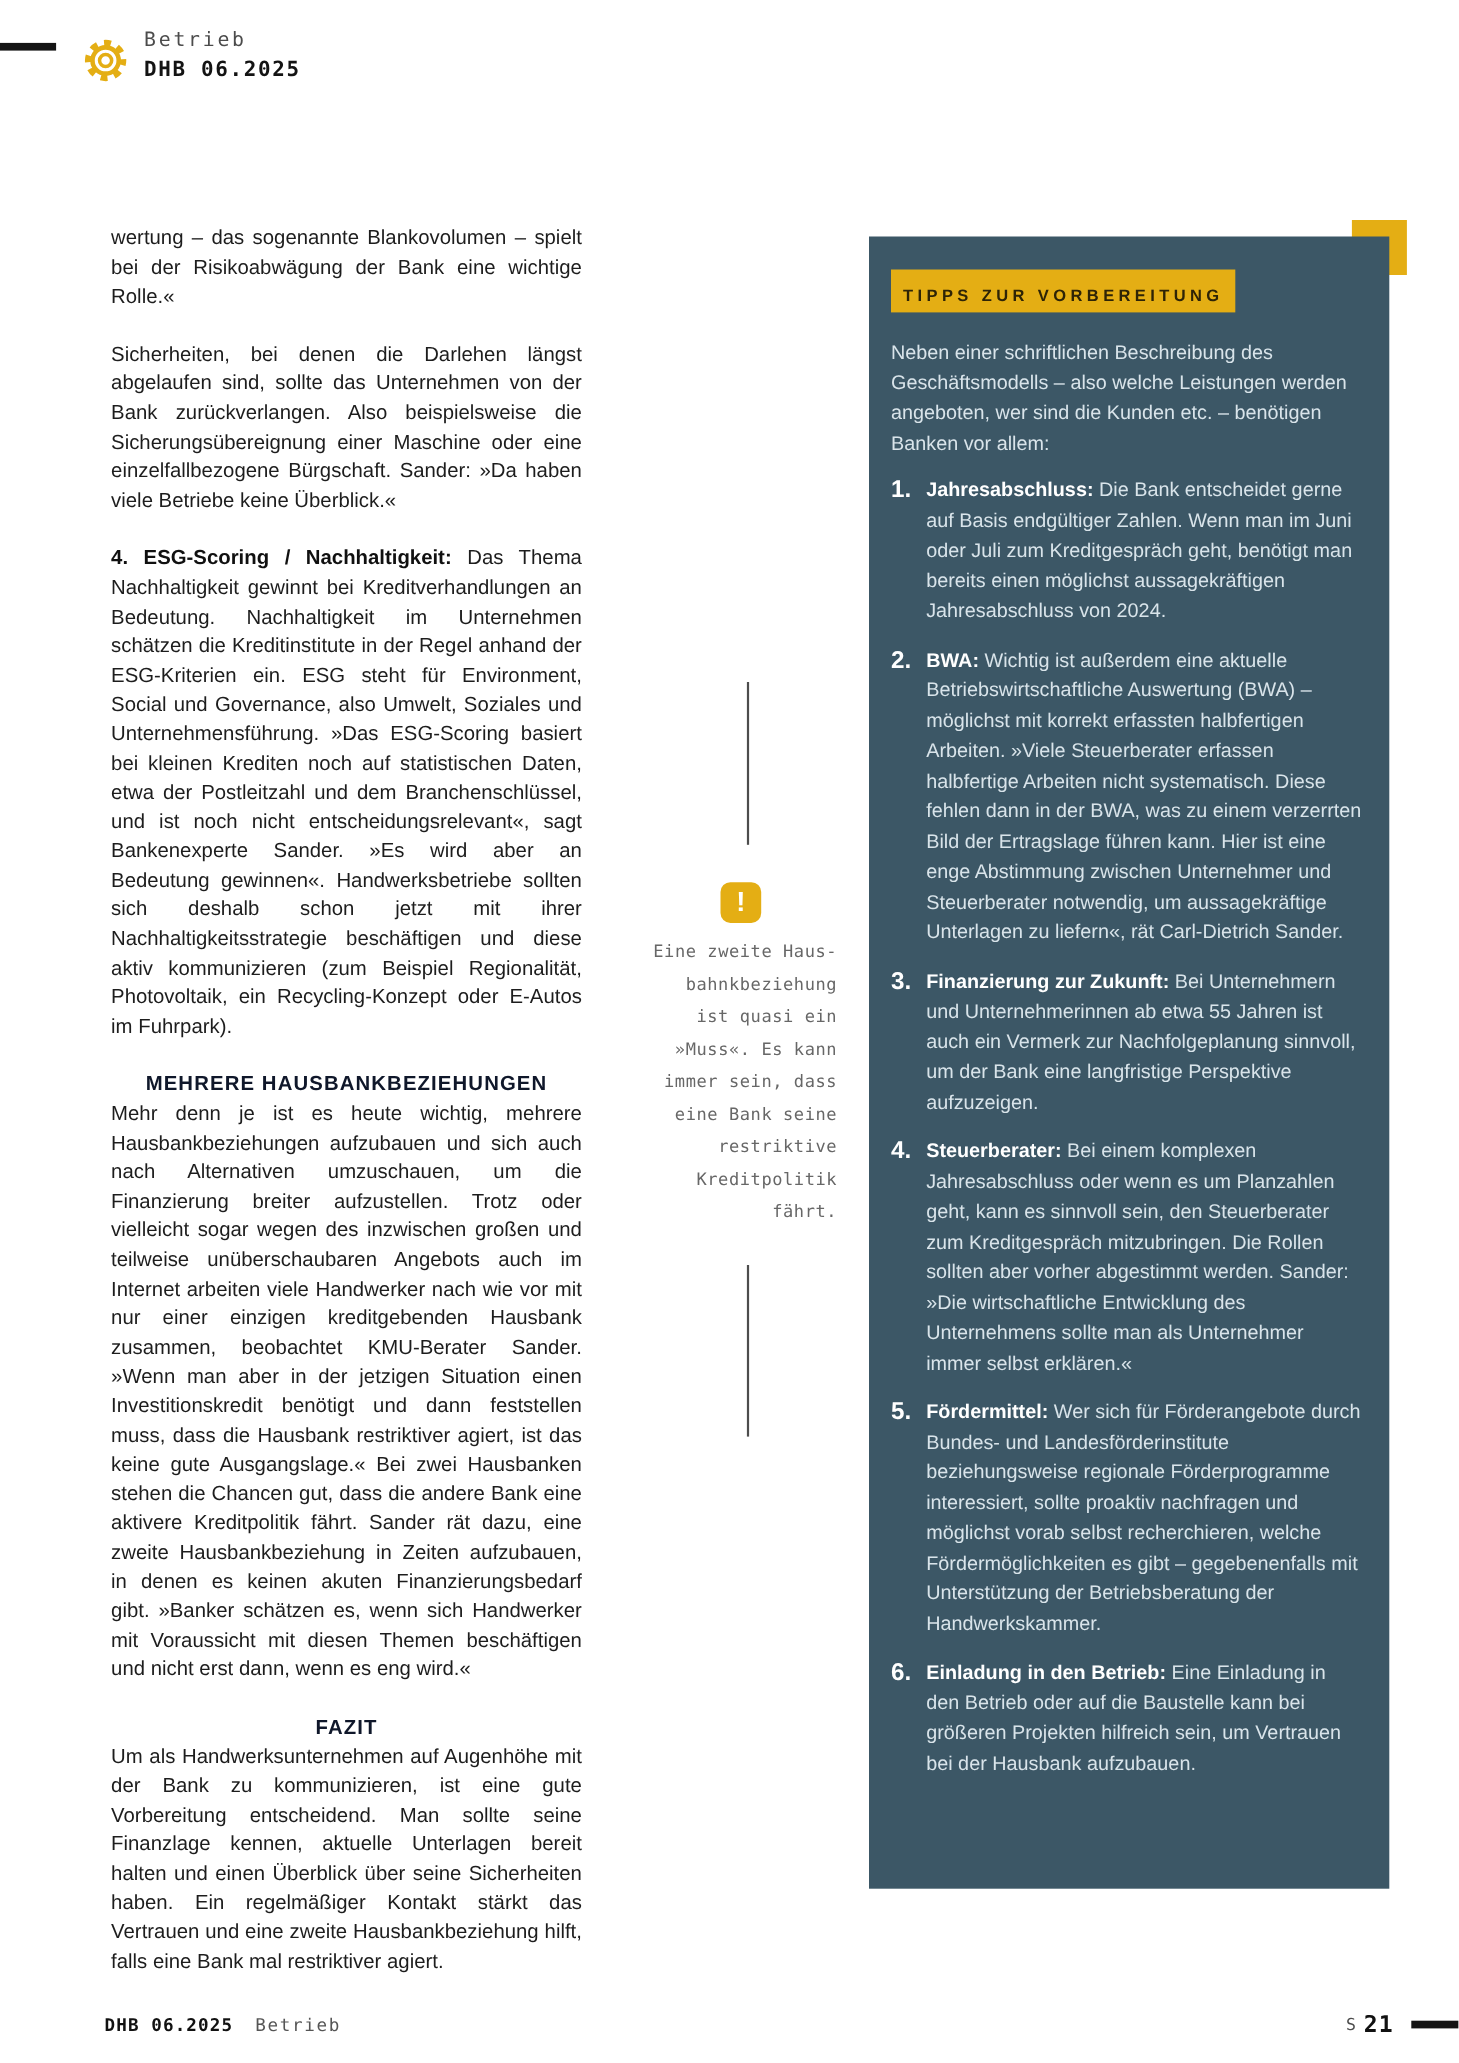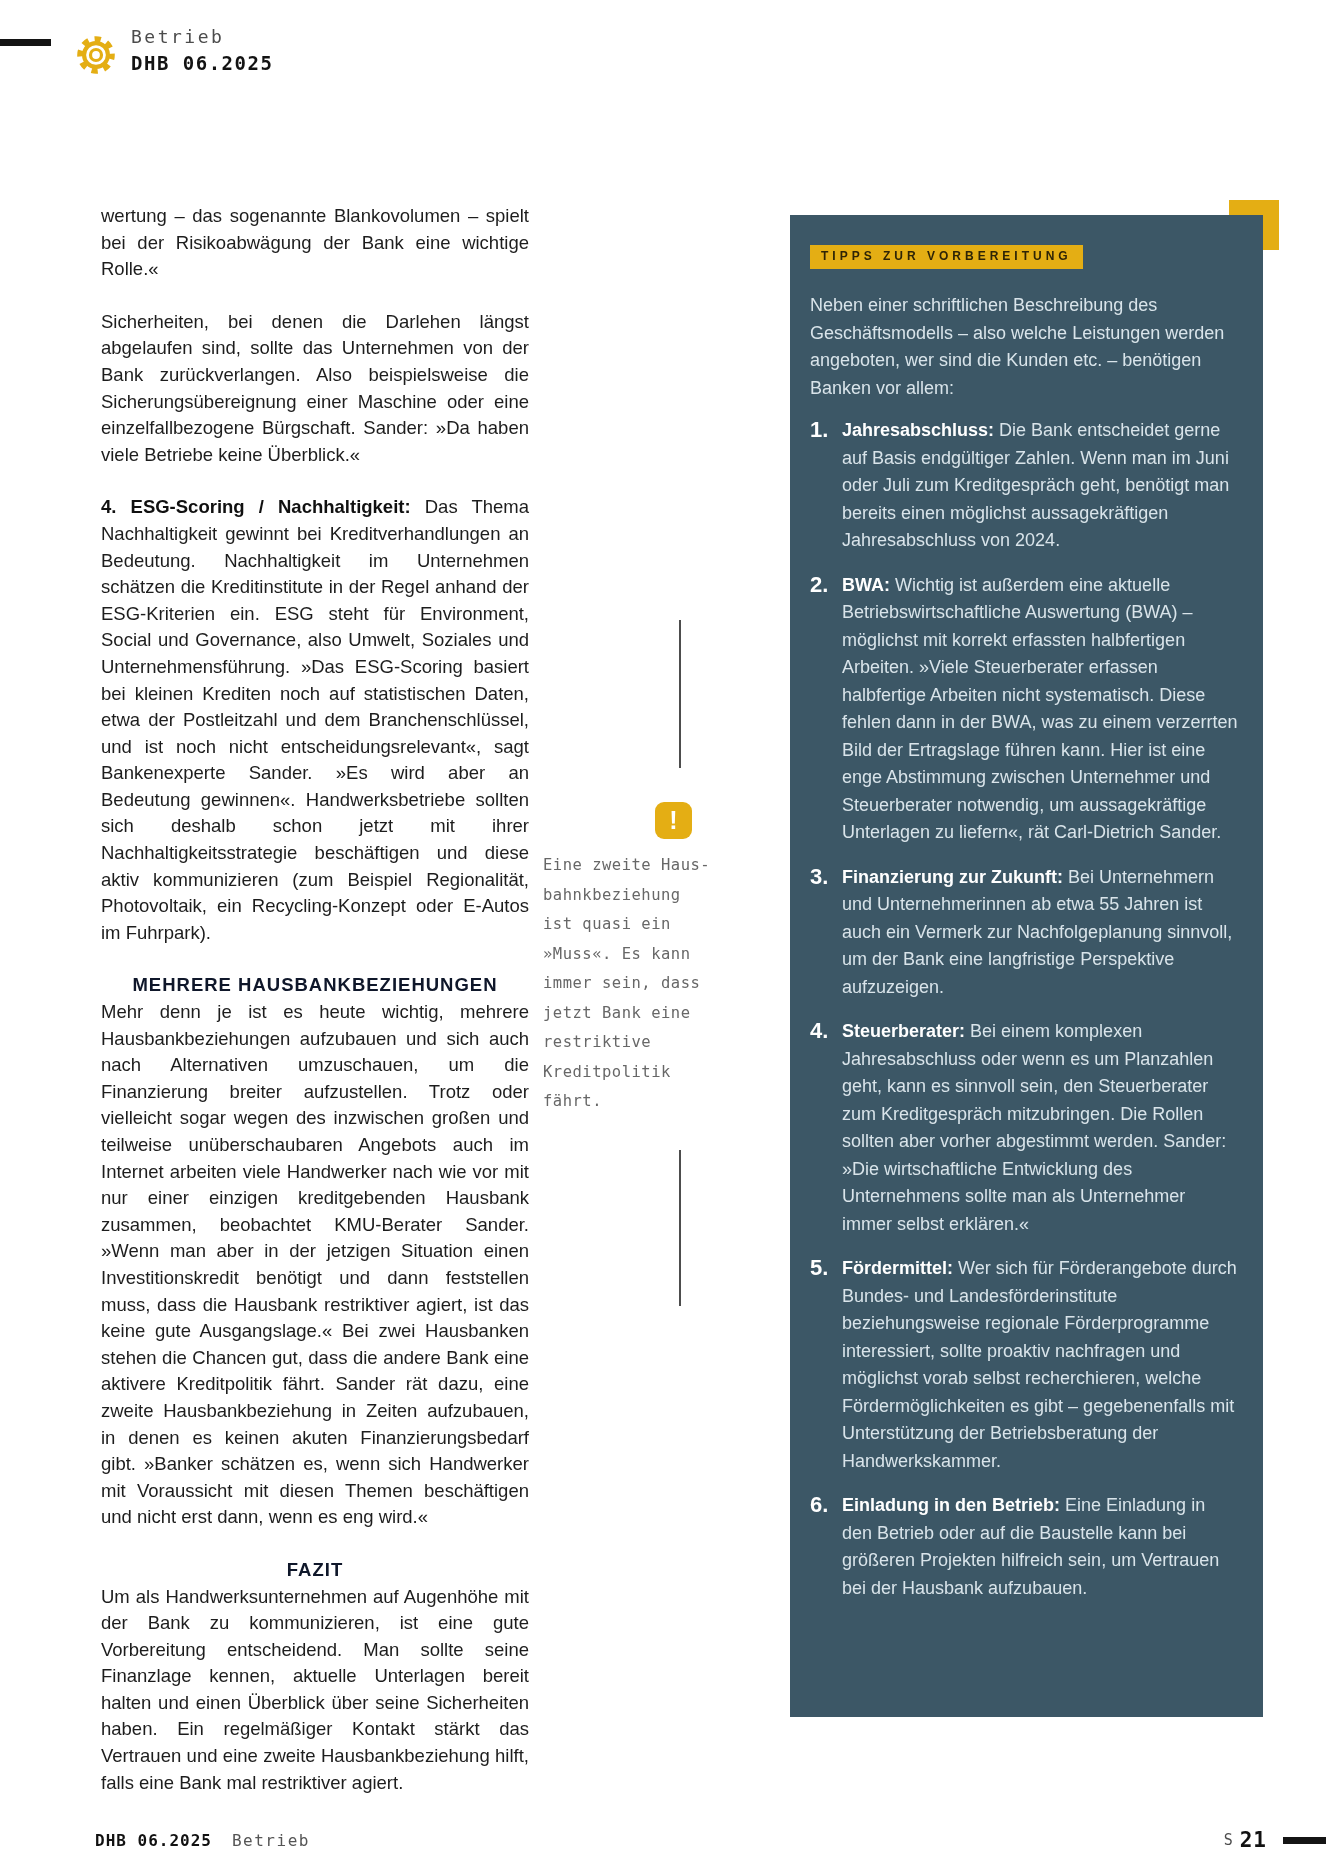--- a/index.html
+++ b/index.html
@@ -23,29 +23,29 @@
   .left-col p { margin:0 0 26px 0; }
   .left-col h3 { font-size:18.5px; line-height:26.6px; letter-spacing:1px; margin:0; color:#0f172a; text-align:center; }
   .lead-bold { font-weight:bold; color:#101010; }
 
   
   .vline { position:absolute; left:679px; width:2px; background:#4d4d4d; }
   .vline-top { top:620px; height:148px; }
   .vline-bottom { top:1150px; height:156px; }
   .warn-icon { position:absolute; left:655px; top:802px; width:37px; height:37px; background:#E4AE14; border-radius:9px;
                color:#ffffff; font-weight:bold; font-size:25px; text-align:center; line-height:37px; }
-  .quote { position:absolute; left:543px; top:851px; width:218px; text-align:left;
+  .quote { position:absolute; left:543px; top:851px; width:218px; text-align:right;
            font-family:"DejaVu Sans Mono", monospace; font-size:15.5px; line-height:29.5px; color:#676767; letter-spacing:0.5px; }
 
   
   .corner-square { position:absolute; left:1229px; top:200px; width:50px; height:50px; background:#E4AE14; z-index:1; }
   .tips-panel { position:absolute; left:790px; top:215px; width:473px; height:1502px; background:#3C5766;
                 box-sizing:border-box; padding:30px 24px 0 20px; color:#D9E4EA; z-index:2; }
-  .tips-title { display:inline-block; background:#E4AE14; color:#2e2406; font-weight:bold; font-size:12px;
-                letter-spacing:4px; padding:4px 11px 6px 11px; }
+  .tips-title { display:inline-block; background:#E4AE14; color:#2e2406; font-weight:bold; font-size:15px;
+                letter-spacing:4px; padding:16px 11px 6px 11px; }
   .tips-title-wrap { margin:0 0 23px 0; }
   .tips-intro { font-size:18px; line-height:27.5px; margin:12px 0 15px 0; }
   .tips-list { list-style:none; margin:0; padding:0; }
   .tip { display:flex; margin:0 0 17px 0; }
   .tip-num { flex:0 0 32px; font-weight:bold; font-size:22px; line-height:26px; color:#ffffff; }
   .tip-body { flex:1; font-size:18px; line-height:27.5px; }
   .tip-label { font-weight:bold; color:#ffffff;text-align:center; }
 
   
   .foot-left { position:absolute; left:95px; top:1831px; display:flex; align-items:baseline; }
@@ -88,21 +88,21 @@
   </section>
 
   <div class="vline vline-top"></div>
   <div class="warn-icon">!</div>
   <div class="quote">
     <div>Eine zweite Haus-</div>
     <div>bahnkbeziehung</div>
     <div>ist quasi ein</div>
     <div>»Muss«. Es kann</div>
     <div>immer sein, dass</div>
-    <div>jetzt Bank eine</div>
+    <div>eine Bank seine</div>
     <div>restriktive</div>
     <div>Kreditpolitik</div>
     <div>fährt.</div>
   </div>
   <div class="vline vline-bottom"></div>
 
   <div class="corner-square"></div>
 
   <aside class="tips-panel">
     <div class="tips-title-wrap">

